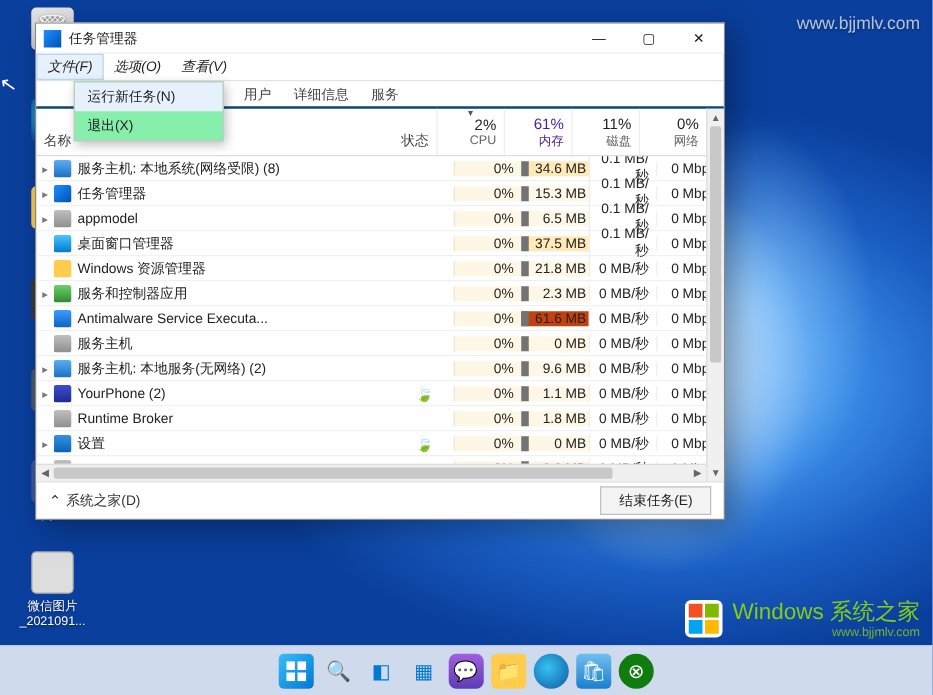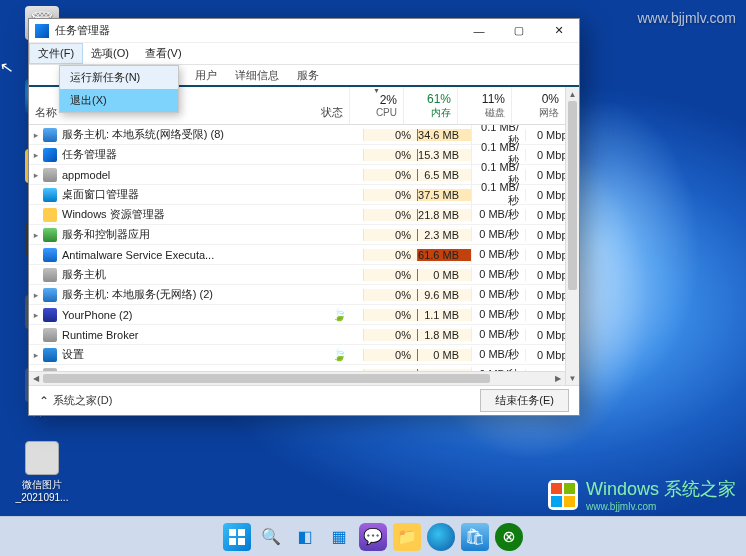--- a/index.html
+++ b/index.html
@@ -22,52 +22,52 @@
 
 
 .tm-window { position: absolute; left: 28px; top: 18px; width: 552px; height: 398px; background: #fff; border: 1px solid #888; box-shadow: 6px 6px 24px rgba(0,0,0,.35); display: flex; flex-direction: column; font-size: 11px; color: #222; }
 .titlebar { height: 24px; display: flex; align-items: center; padding-left: 6px; background: #fff; border-bottom: 1px solid #eee; }
 .titlebar .app-icon { width: 14px; height: 14px; background: linear-gradient(135deg,#1e90ff,#0050b3); margin-right: 6px; }
 .titlebar .title { flex: 1; font-size: 11px; }
 .win-controls { display: flex; }
 .win-controls div { width: 40px; height: 24px; display: flex; align-items: center; justify-content: center; cursor: pointer; }
 
 .menubar { height: 22px; display: flex; align-items: stretch; border-bottom: 1px solid #e3e3e3; font-size: 11px; position: relative; }
-.menubar .mitem { padding: 0 8px; display: flex; align-items: center; cursor: pointer; }
+.menubar .mitem { padding: 0 8px; display: flex; align-items: center; cursor: pointer; font-style: italic; }
 .menubar .mitem.open { background: #e6f1fb; border: 1px solid #b9d6f2; }
 
 
-.file-dropdown { position: absolute; left: 30px; top: 46px; width: 120px; background: #7dd3fc; border: 1px solid #c6c6c6; box-shadow: 2px 3px 8px rgba(0,0,0,.25); z-index: 10; font-size: 11px; }
+.file-dropdown { position: absolute; left: 30px; top: 46px; width: 120px; background: #86efac; border: 1px solid #c6c6c6; box-shadow: 2px 3px 8px rgba(0,0,0,.25); z-index: 10; font-size: 11px; }
 .file-dropdown .drop-item { padding: 4px 10px; cursor: pointer; white-space: nowrap; }
 .file-dropdown .drop-item.hi { background: #e6f1fb; }
 
 
 .tabs { height: 22px; display: flex; align-items: center; font-size: 11px; border-bottom: 2px solid #0c4a6e; padding-left: 120px; gap: 6px; }
 .tabs span { padding: 3px 6px; cursor: pointer; color: #444; }
 
 
 .colhdr { height: 38px; display: flex; border-bottom: 1px solid #ddd; }
 .colhdr .name-col { flex: 1; display: flex; align-items: flex-end; padding: 0 6px 4px; font-size: 11px; color: #444; }
 .colhdr .status-col { width: 46px; display: flex; align-items: flex-end; justify-content: flex-end; padding: 0 6px 4px; font-size: 11px; color: #444; }
 .colhdr .metric-col { width: 54px; display: flex; flex-direction: column; align-items: flex-end; justify-content: center; padding: 2px 6px; border-left: 1px solid #eee; }
 .colhdr .metric-col .pct { font-size: 12px; color: #222; }
 .colhdr .metric-col .lbl { font-size: 10px; color: #666; }
 .colhdr .sort { position: relative; }
 .colhdr .sort::before { content: "▾"; position: absolute; top: -1px; left: 50%; transform: translateX(-50%); font-size: 8px; color: #555; }
-.colhdr .high .pct, .colhdr .high .lbl { color: #15803d; }
+.colhdr .high .pct, .colhdr .high .lbl { color: #4c1d95; }
 
 
 .proc-list { flex: 1; overflow: hidden; }
 .proc-row { height: 20px; display: flex; align-items: center; border-bottom: 1px solid #f1f1f1; }
 .proc-row .exp { width: 14px; text-align: center; color: #777; cursor: pointer; font-size: 9px; }
 .proc-row .picon { width: 14px; height: 14px; margin-right: 5px; border-radius: 2px; flex-shrink: 0; }
 .proc-row .pname { flex: 1; font-size: 11px; white-space: nowrap; overflow: hidden; text-overflow: ellipsis; display: flex; align-items: center; }
 .proc-row .pstatus { width: 46px; text-align: center; font-size: 12px; color: #3fa648; }
 .proc-row .pcpu { width: 54px; text-align: right; padding-right: 6px; font-size: 11px; background: #fff7e6; border-left: 1px solid #f0e6d0; }
-.proc-row .pmem { width: 54px; text-align: right; padding-right: 12px; font-size: 11px; background: #fff7e6; border-left: 1px solid #737373; }
+.proc-row .pmem { width: 54px; text-align: right; padding-right: 2px; font-size: 11px; background: #fff7e6; border-left: 6px solid #737373; }
 .proc-row .pmem.heat1 { background: #ffe9b8; }
 .proc-row .pmem.heat2 { background: #c2410c; }
 .proc-row .pdisk { width: 54px; text-align: right; padding-right: 6px; font-size: 11px; border-left: 1px solid #eee; }
 .proc-row .pnet { width: 54px; text-align: right; padding-right: 6px; font-size: 11px; border-left: 1px solid #eee; }
 
 .ic-gear { background: linear-gradient(#5aaef2,#1e6fc2); }
 .ic-tm { background: linear-gradient(135deg,#1e90ff,#0050b3); }
 .ic-cfg { background: linear-gradient(#c0c0c0,#8e8e8e); }
 .ic-win { background: linear-gradient(#4dc3ff,#007acc); }
 .ic-exp { background: #ffcc4d; }
@@ -93,21 +93,21 @@
 .widgets { color: #0078d4; }
 .chat { background: linear-gradient(#a060e0,#5e3bb5); color: #fff; border-radius: 6px; }
 .explorer-tb { background: #ffcc4d; }
 .edge-tb { background: radial-gradient(circle at 40% 40%,#35c1f1,#0c59a4); border-radius: 50%; }
 .store-tb { background: linear-gradient(#6fbef0,#1a7fcf); color: #fff; }
 .xbox-tb { background: #107c10; color: #fff; border-radius: 50%; }
 
 
 .wm { position: absolute; color: rgba(255,255,255,.7); font-size: 14px; text-shadow: 0 1px 2px rgba(0,0,0,.4); pointer-events: none; }
 .wm.tr { right: 10px; top: 10px; }
-.logo-wm { position: absolute; right: 10px; bottom: 44px; display: flex; align-items: center; gap: 8px; color: #86efac; font-size: 18px; pointer-events: none; }
+.logo-wm { position: absolute; right: 10px; bottom: 44px; display: flex; align-items: center; gap: 8px; color: #84cc16; font-size: 18px; pointer-events: none; text-align: right; }
 .logo-wm .winlogo { width: 30px; height: 30px; display: grid; grid-template: 1fr 1fr / 1fr 1fr; gap: 2px; background: #fff; padding: 3px; border-radius: 5px; }
 .logo-wm .winlogo span:nth-child(1){background:#f25022}
 .logo-wm .winlogo span:nth-child(2){background:#7fba00}
 .logo-wm .winlogo span:nth-child(3){background:#00a4ef}
 .logo-wm .winlogo span:nth-child(4){background:#ffb900}
 
 .scrollbar-v { position: absolute; right: 0; top: 68px; bottom: 30px; width: 14px; background: #f0f0f0; border-left: 1px solid #ddd; display: flex; flex-direction: column; }
 .scrollbar-v .arrow { height: 14px; display: flex; align-items: center; justify-content: center; font-size: 8px; color: #666; cursor: pointer; }
 .scrollbar-v .track { flex: 1; position: relative; }
 .scrollbar-v .thumb { position: absolute; left: 2px; right: 2px; top: 0; height: 70%; background: #c8c8c8; border-radius: 2px; cursor: pointer; }

